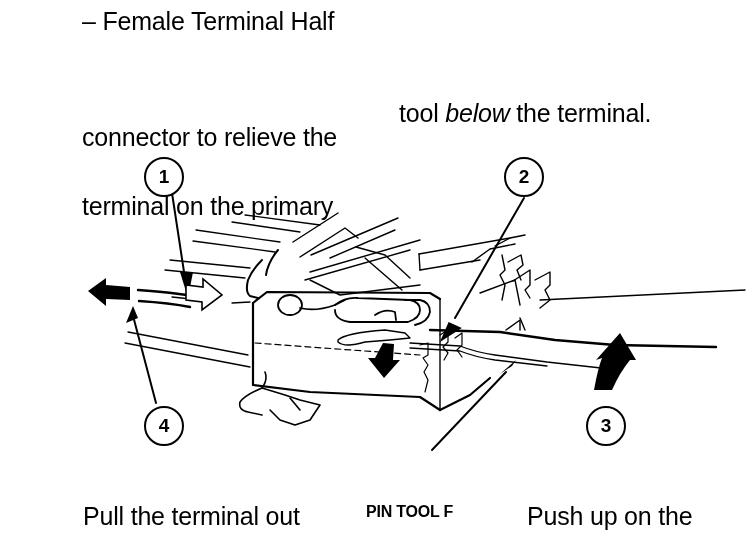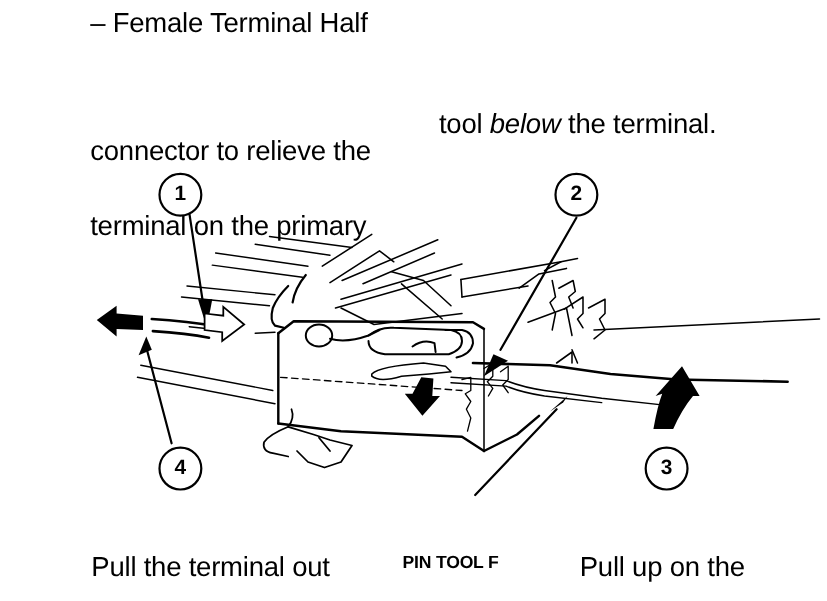--- a/index.html
+++ b/index.html
@@ -157,21 +157,21 @@
 <div class="txt step2">
   <span class="line"><span>tool </span><em>below</em><span> the terminal.</span></span>
 </div>
 
 <div class="txt step4">
   <span class="line">Pull the terminal out</span>
   
 </div>
 
 <div class="txt step3">
-  <span class="line">Pull up on the</span>
+  <span class="line">Push up on the</span>
   
   
 </div>
 
 <div class="tool-label">PIN TOOL F</div>
 
 <div class="callout" style="left:144px; top:157px;">1</div>
 <div class="callout" style="left:504px; top:157px;">2</div>
 <div class="callout" style="left:586px; top:406px;">3</div>
 <div class="callout" style="left:144px; top:406px;">4</div>

